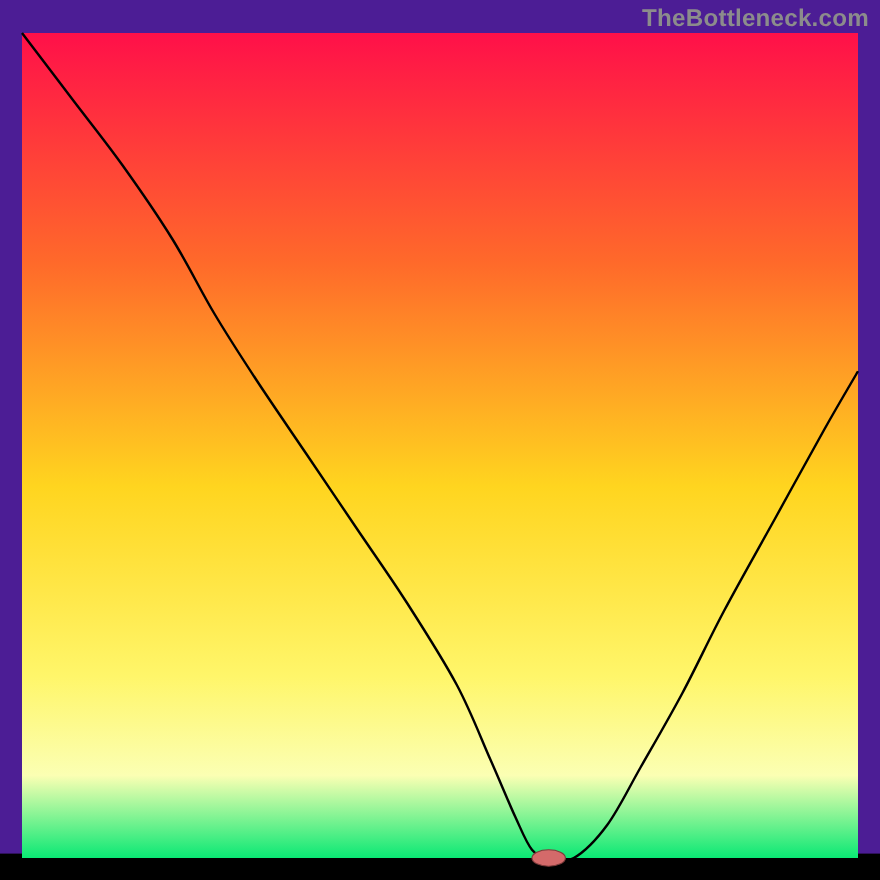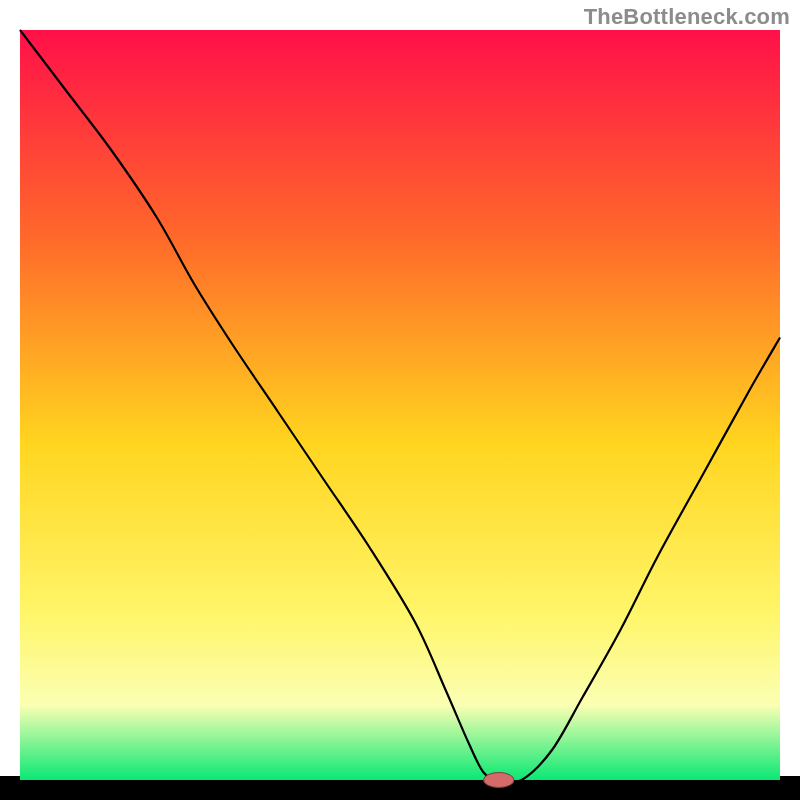--- a/index.html
+++ b/index.html
@@ -7,21 +7,21 @@
     padding: 0;
     width: 800px;
     height: 800px;
     background: #000;
     overflow: hidden;
   }
   .wrap {
     position: relative;
     width: 800px;
     height: 776px;
-    background: #ffffff;
+    background: #4c1d95;
   }
   .attribution {
     position: absolute;
     top: 4px;
     right: 10px;
     font-family: Arial, Helvetica, sans-serif;
     font-size: 22px;
     font-weight: 600;
     color: #8c8c8c;
     letter-spacing: 0.2px;

